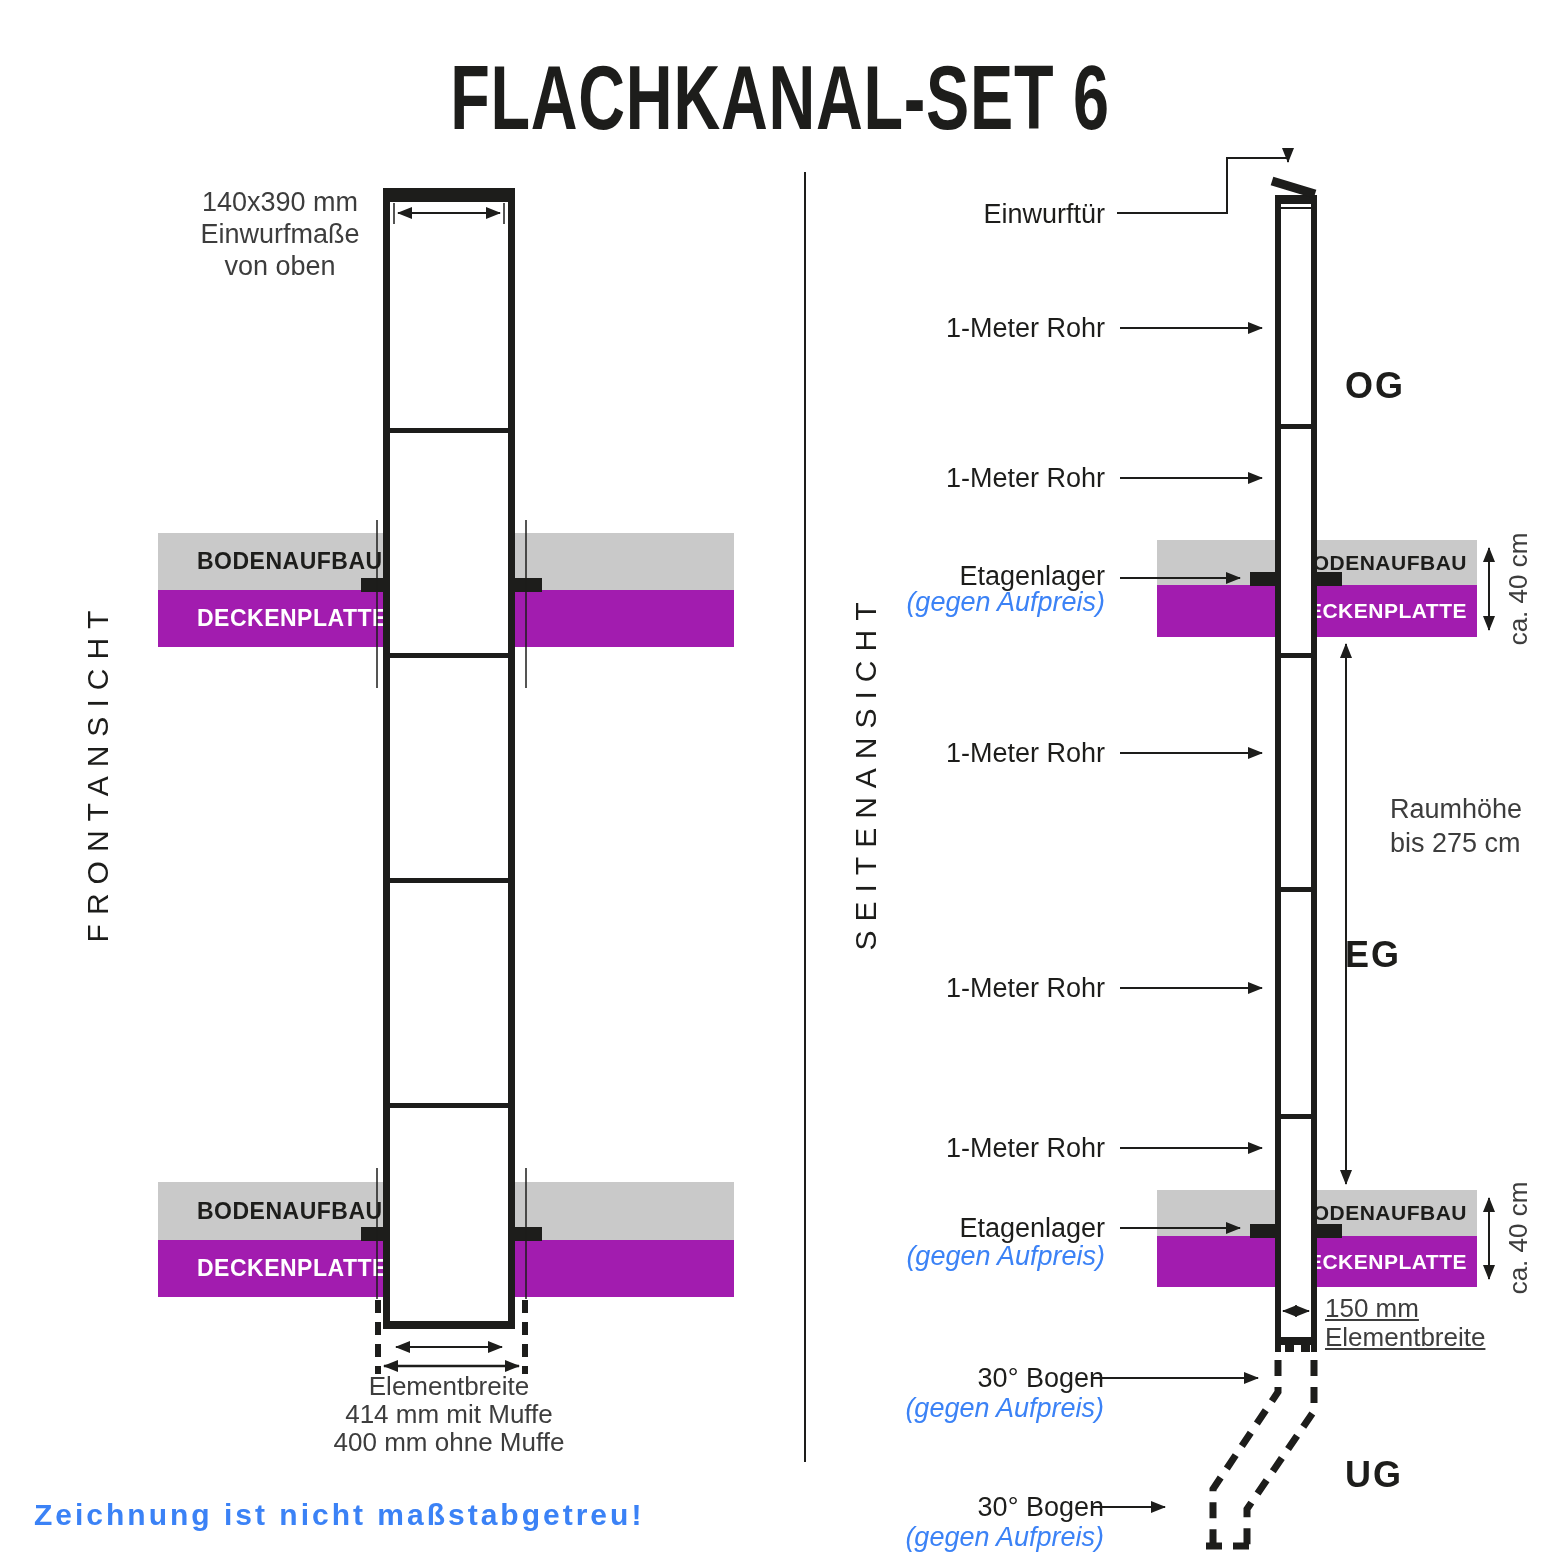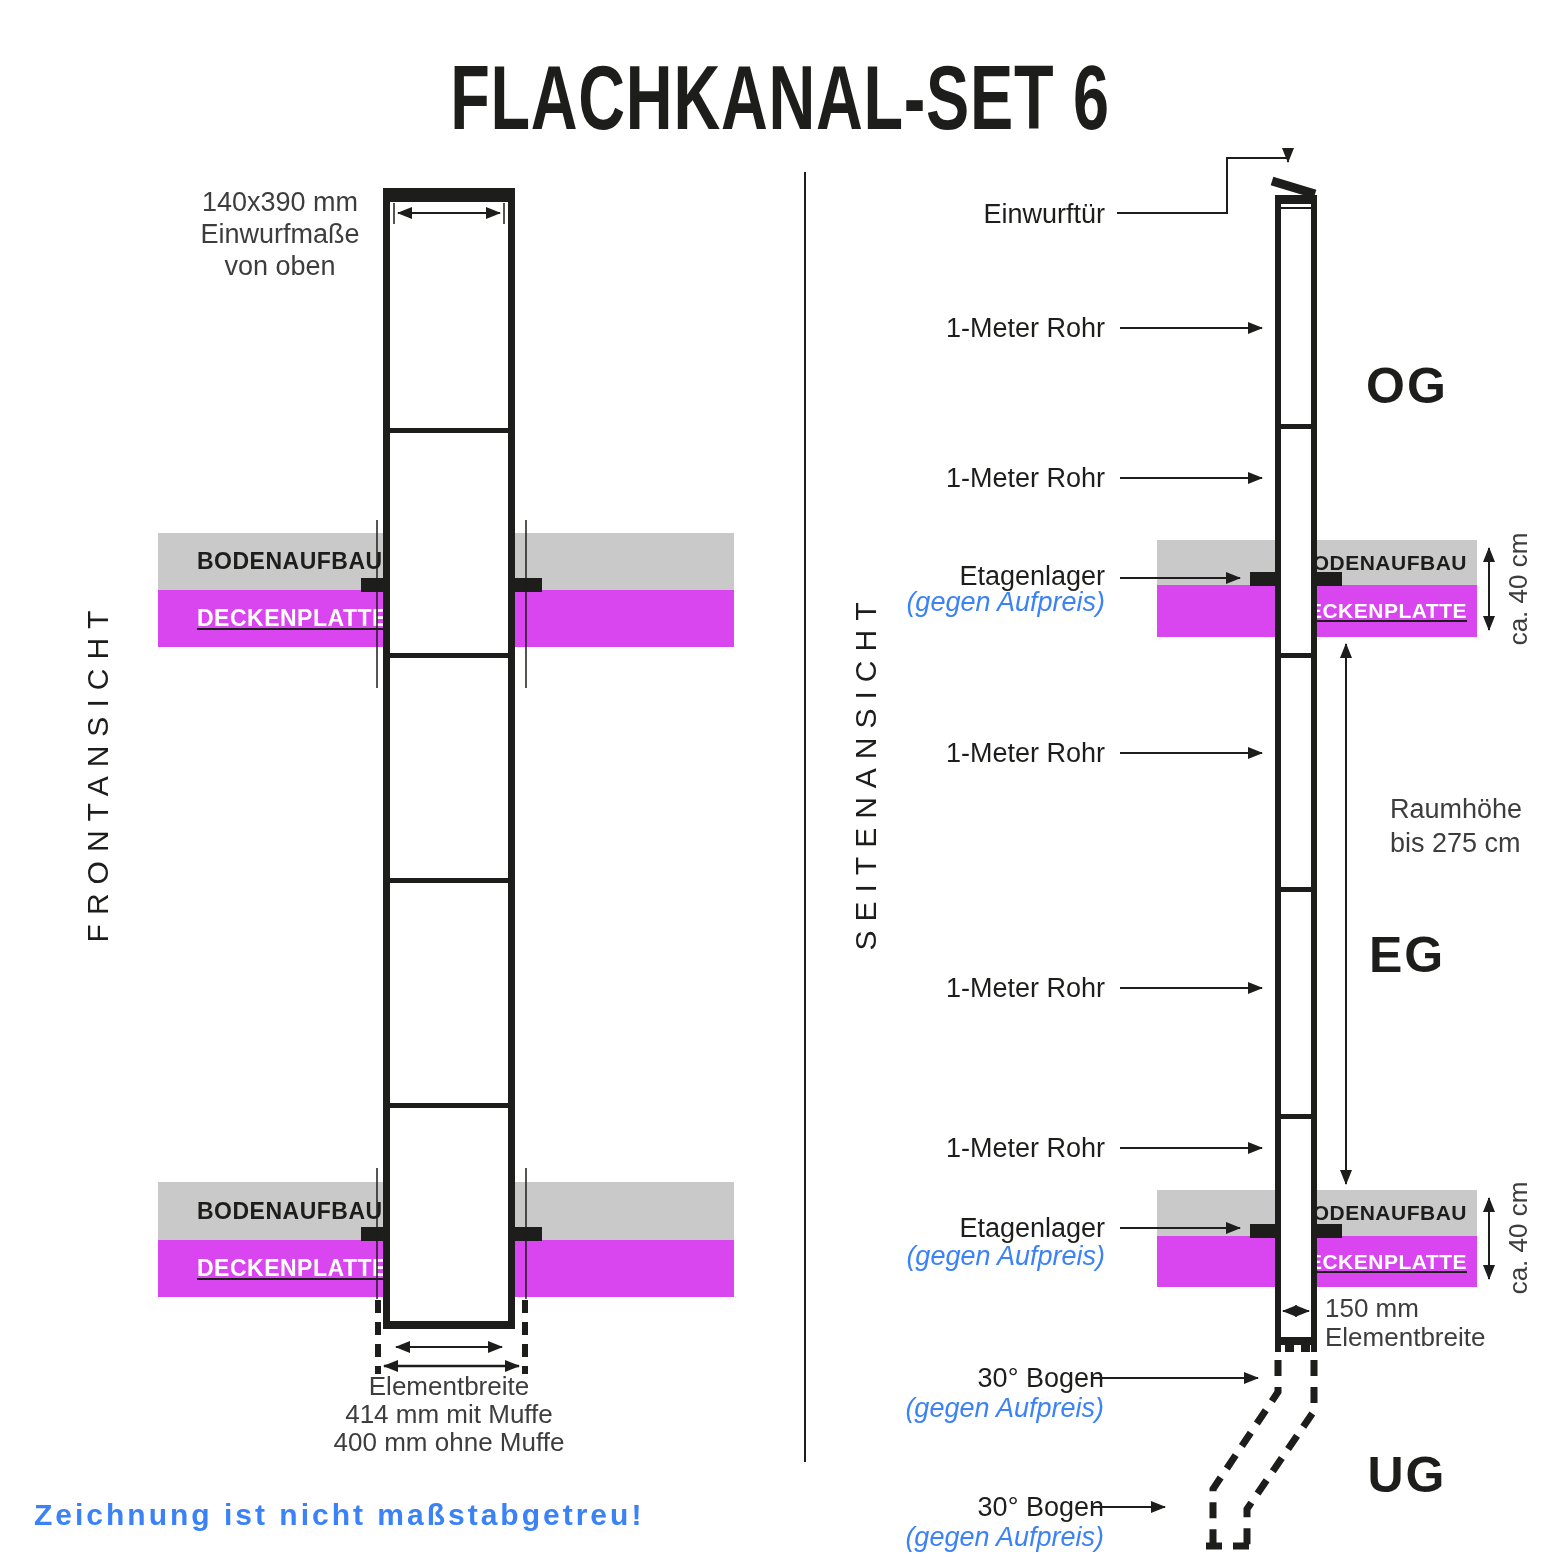--- a/index.html
+++ b/index.html
@@ -14,30 +14,30 @@
           transform:rotate(-90deg);font-size:30px;letter-spacing:9px;color:#1d1d1b;white-space:nowrap;}
   
   .ann{font-size:27px;line-height:32px;color:#3d3d3d;}
   .center{text-align:center;}
   
   .rlab{right:454px;text-align:right;font-weight:normal;font-size:27px;line-height:34px;white-space:nowrap;color:#1d1d1b;}
   .rsub{right:454px;text-align:right;font-style:italic;font-weight:normal;font-size:27px;line-height:34px;white-space:nowrap;color:#3b82f6;margin-left:44px;}
   
   .band{display:flex;align-items:center;}
   .band.light{background:#c9c9c9;}
-  .band.dark{background:#d946ef;text-decoration:underline;}
+  .band.dark{background:#a21caf;}
   .bandlab{font-weight:bold;letter-spacing:.5px;white-space:nowrap;margin-left:7px;}
   .band.left-side{left:158px;width:576px;}
   .band.left-side .bandlab{padding-left:32px;font-size:23px;color:#1d1d1b;}
   .band.left-side.dark .bandlab{color:#ffffff;}
   .band.right-side{left:1157px;width:320px;justify-content:flex-end;}
   .band.right-side .bandlab{padding-right:10px;font-size:21px;color:#1d1d1b;}
   .band.right-side.dark .bandlab{color:#ffffff;}
   
-  .floor{width:124px;text-align:center;font-size:50px;font-weight:bold;letter-spacing:2px;line-height:62px;}
+  .floor{width:124px;font-size:36px;font-weight:bold;letter-spacing:2px;line-height:62px;}
   
   .rot{width:160px;height:34px;display:flex;align-items:center;justify-content:center;
        transform:rotate(-90deg);font-size:26px;color:#3d3d3d;white-space:nowrap;}
   #footer-note{left:34px;top:1498px;font-size:30px;font-weight:600;letter-spacing:3px;color:#3b82f6;white-space:nowrap;}
   svg{position:absolute;left:0;top:0;pointer-events:none;}
 </style>
 </head>
 <body>
 
 <div id="canvas">
@@ -206,20 +206,20 @@
   <div class="abs floor" style="left:1345px;top:1444px;">UG</div>
 
   <div class="abs ann" style="left:1374px;top:792px;line-height:34px;margin-left:16px;">
     <div>Raumhöhe</div>
     <div>bis 275 cm</div>
   </div>
 
   <div class="abs rot" style="left:1438px;top:572px;">ca. 40 cm</div>
   <div class="abs rot" style="left:1438px;top:1221px;">ca. 40 cm</div>
 
-  <div class="abs ann" style="left:1325px;top:1294px;line-height:29px;font-size:26px;">
+  <div class="abs ann" style="left:1325px;top:1294px;line-height:29px;font-size:26px;text-decoration:underline;">
     <div>150 mm</div>
     <div>Elementbreite</div>
   </div>
 
   <div class="abs" id="footer-note">Zeichnung ist nicht maßstabgetreu!</div>
 
 </div>
 
 </body></html>

